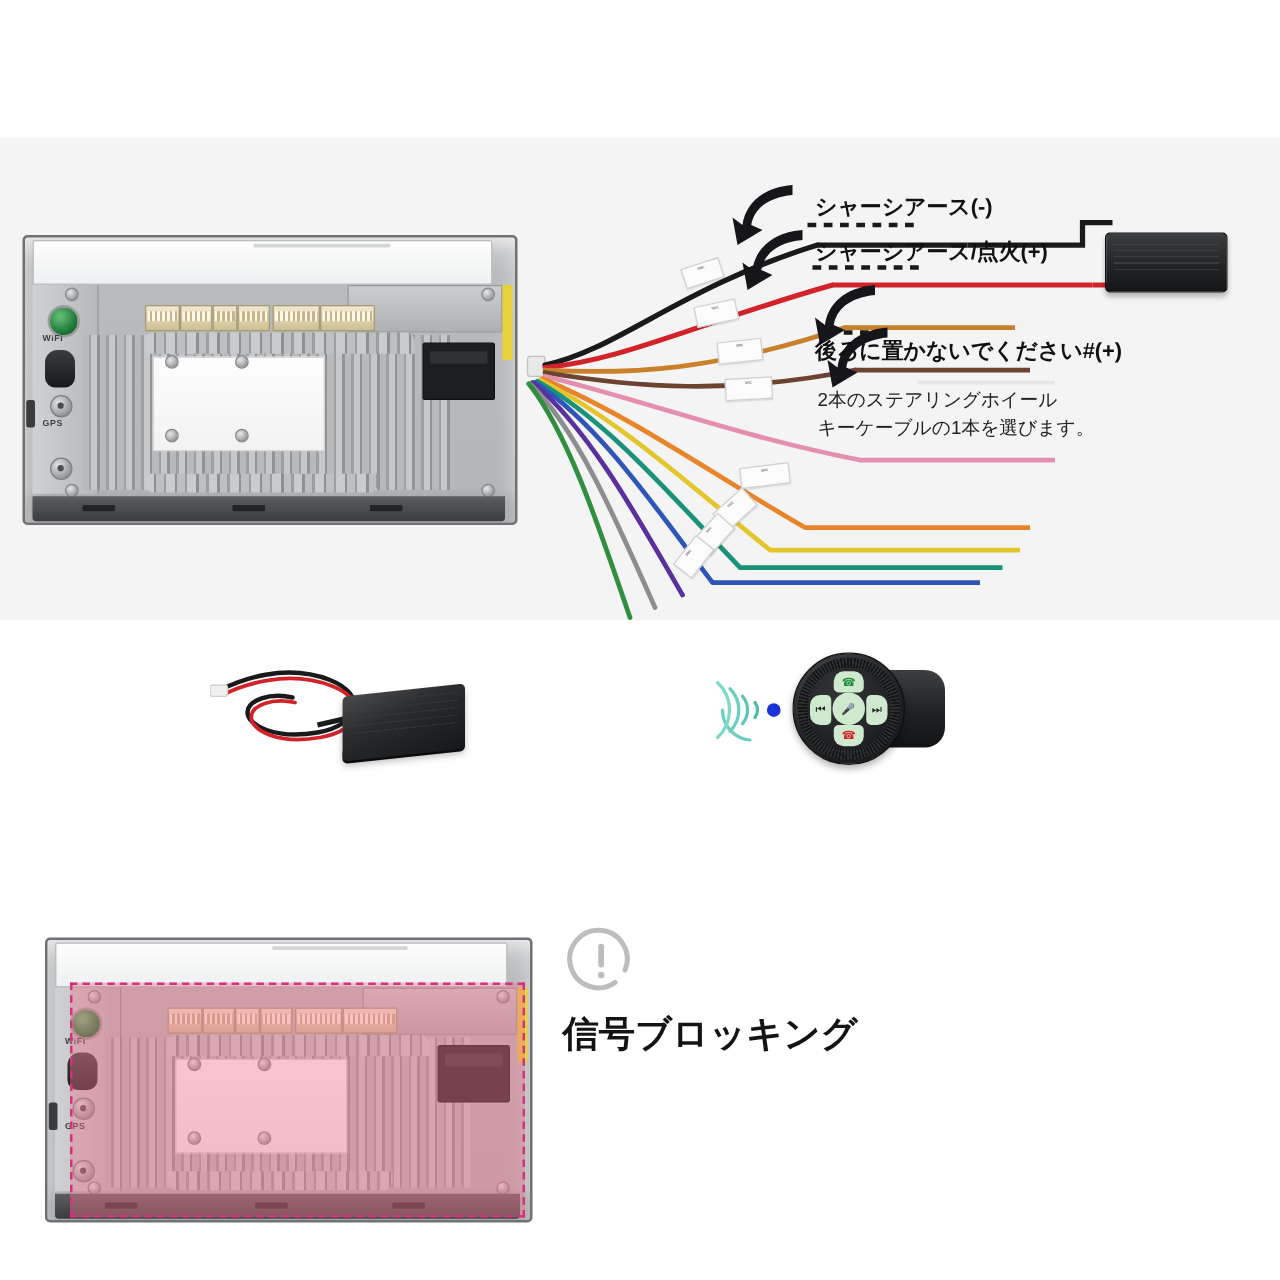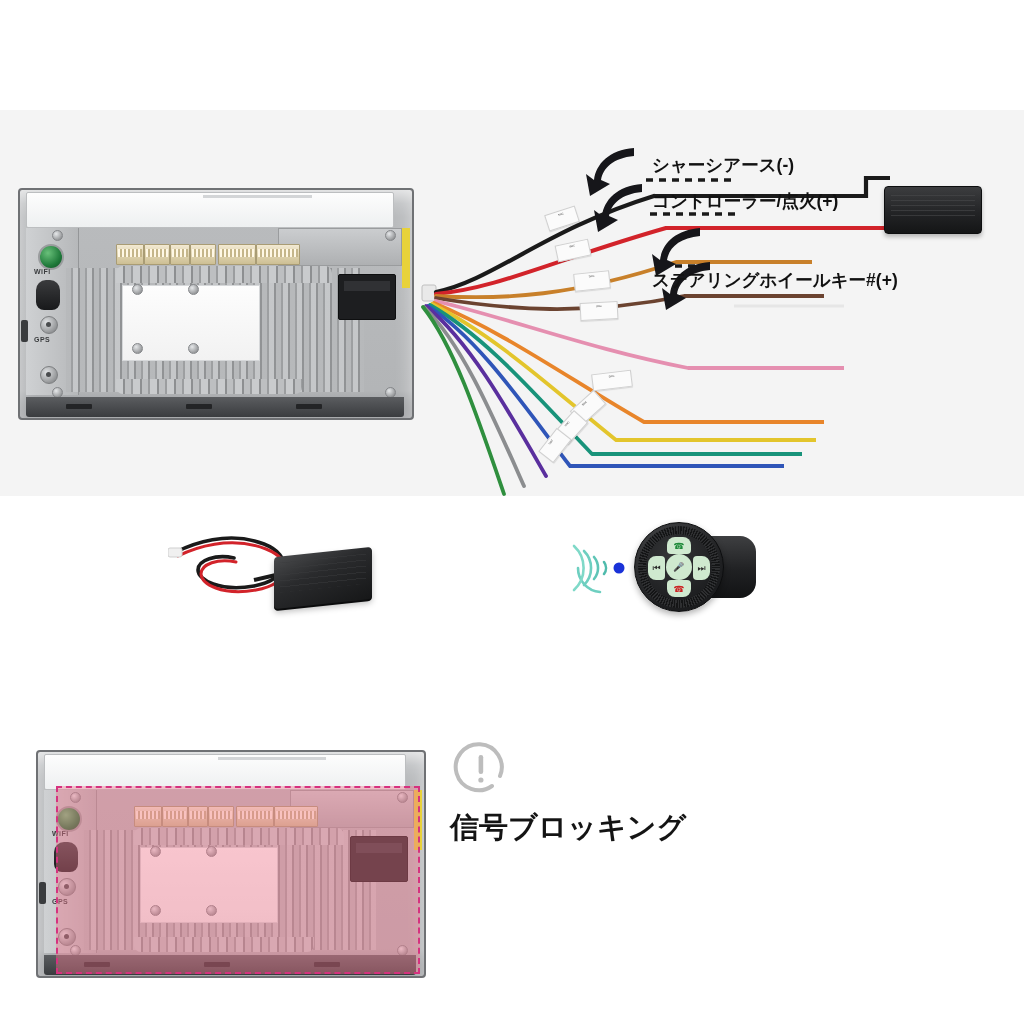--- a/index.html
+++ b/index.html
@@ -363,23 +363,25 @@
           <span>SWC</span>
         </div>
       <div class="wiretag" style="left:136px;top:326px;width:28px;height:17px;transform:rotate(-52deg);">
           <span>SWC</span>
         </div>
     </div>
 
     <div class="rcv-module"></div>
 
     <div class="wire-label" style="left:652px;top:43px;text-align:right;">シャーシアース(-)</div>
-    <div class="wire-label" style="left:652px;top:79px;">コントローラー/点火(+)</div>
-    <div class="wire-label" style="left:652px;top:158px;">ステアリングホイールキー#(+)</div>
-
+    <div class="wire-label" style="left:652px;top:79px;">シャーシアース/点火(+)</div>
+    <div class="wire-label" style="left:652px;top:158px;">後ろに置かないでください#(+)</div>
+
+    <div class="note-text" style="left:654px;top:200px;">2本のステアリングホイール
+キーケーブルの1本を選びます。</div>
   </div>
 
   <div class="panel-modules">
 
     <div class="receiver-ill">
       <svg width="224" height="100" viewBox="0 0 224 100">
         <path d="M8,34 C24,26 60,12 96,26 C126,38 120,62 86,68 C52,74 30,62 30,52 C30,42 48,36 66,40" stroke="#1a1a1a" stroke-width="3.6" fill="none" stroke-linecap="round"></path>
         <path d="M10,38 C26,30 62,17 98,31 C128,43 122,66 88,72 C54,78 33,66 33,56 C33,46 50,40 68,44" stroke="#d2232a" stroke-width="3" fill="none" stroke-linecap="round"></path>
         <rect x="0" y="30" width="14" height="9" rx="2" fill="#f0f0f0" stroke="#cfcfcf"></rect>
         <path d="M86,62 L112,56" stroke="#1a1a1a" stroke-width="4" fill="none"></path>

